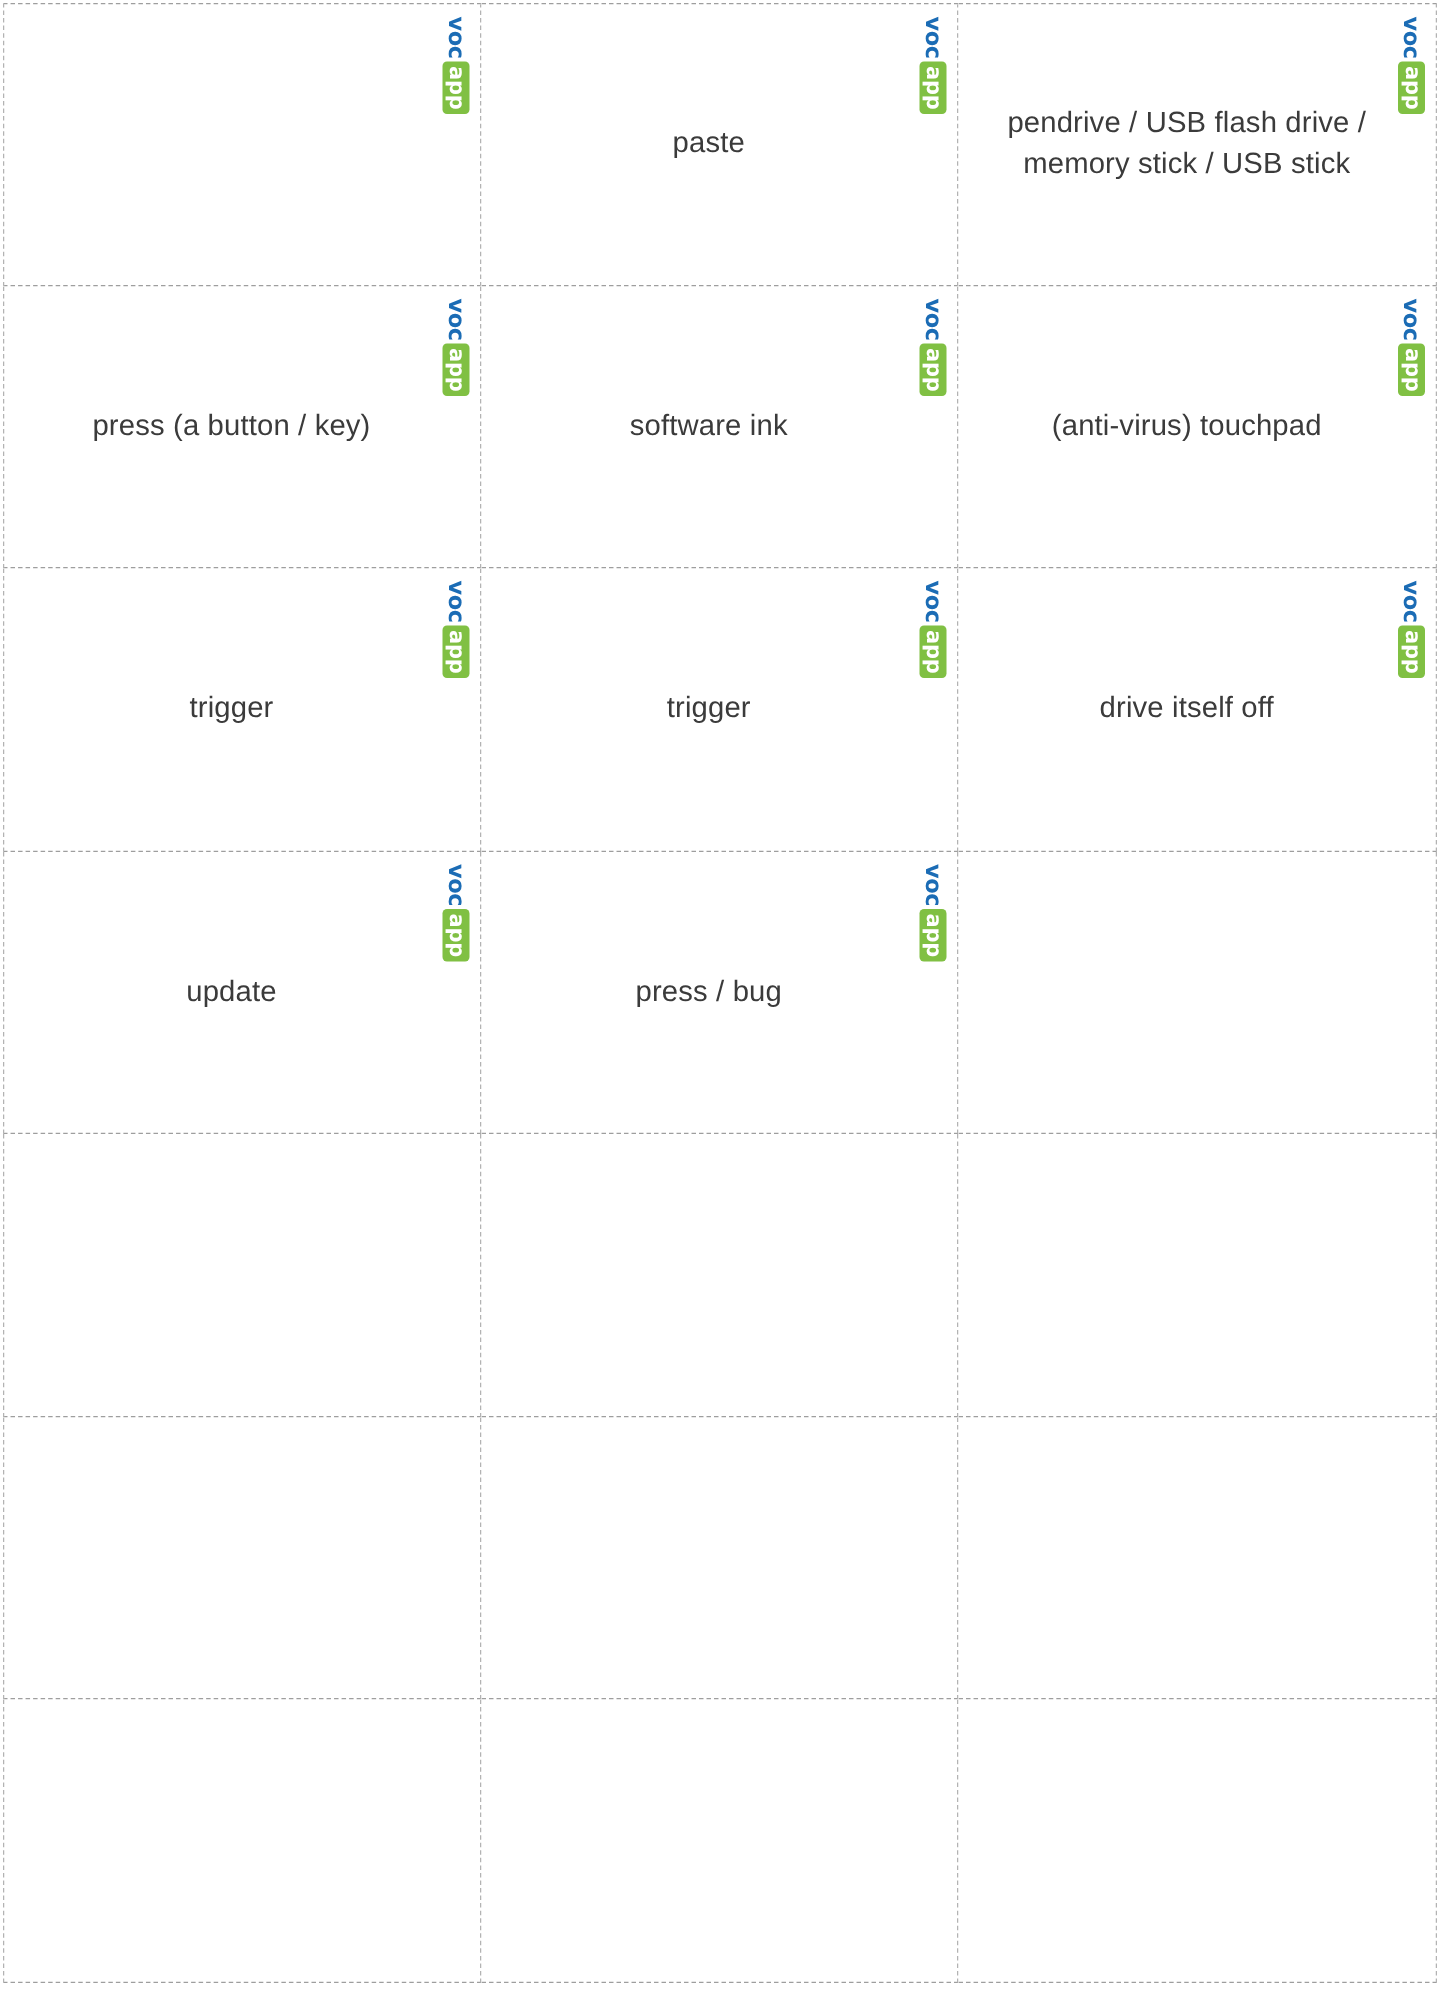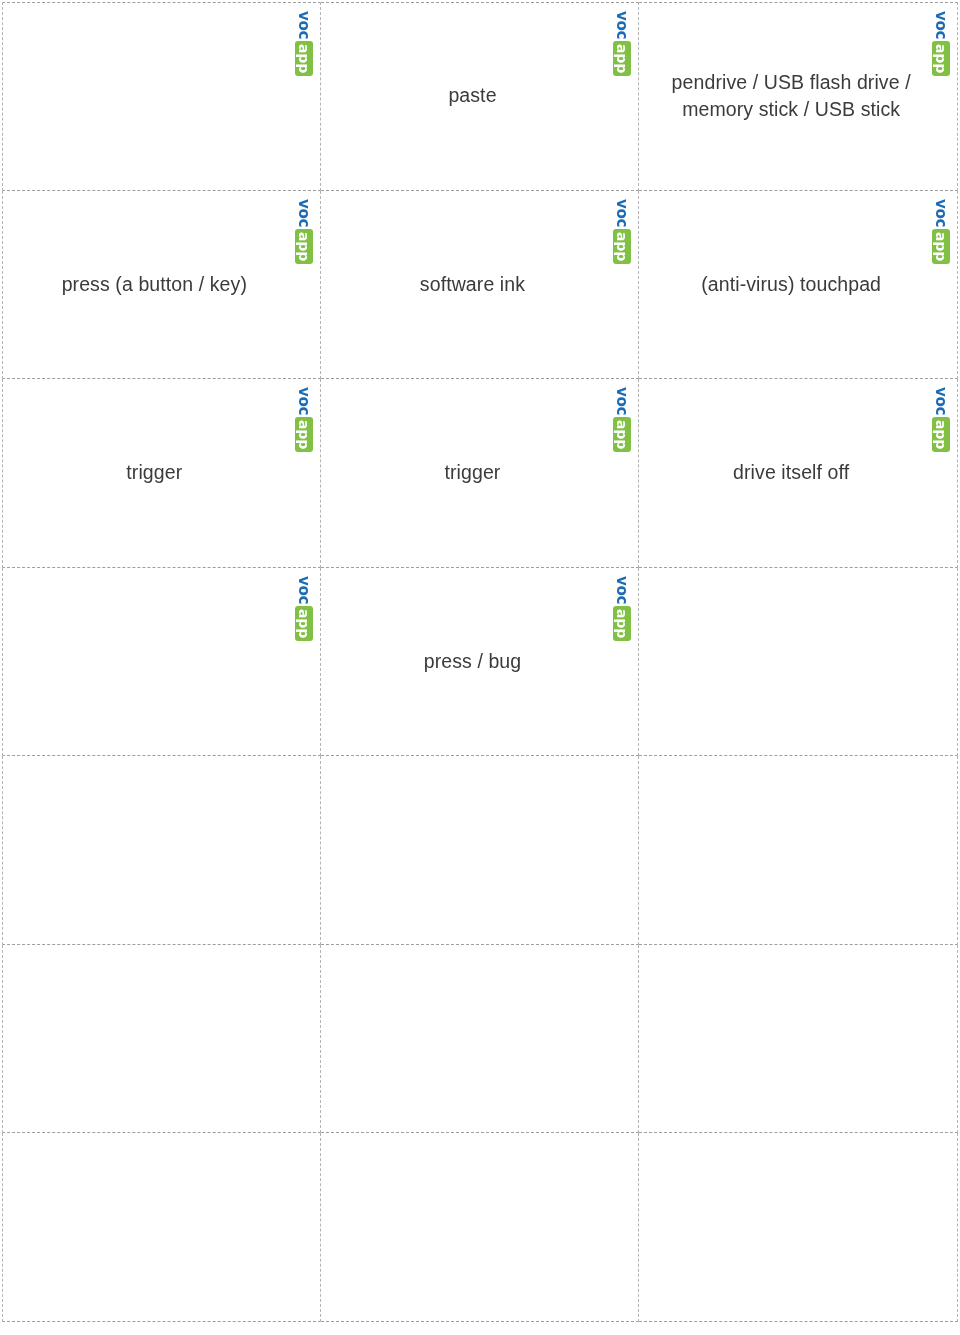--- a/index.html
+++ b/index.html
@@ -188,20 +188,21 @@
       <div class="card row-2 col-2">
         <span class="card-term">drive itself off</span>
         <div class="logo">
           <div class="logo-inner">
             <span class="logo-voc">voc</span>
             <span class="logo-app">app</span>
           </div>
         </div>
       </div>
       <div class="card row-3 col-0">
+        <span class="card-term">update</span>
         <div class="logo">
           <div class="logo-inner">
             <span class="logo-voc">voc</span>
             <span class="logo-app">app</span>
           </div>
         </div>
       </div>
       <div class="card row-3 col-1">
         <span class="card-term">press / bug</span>
         <div class="logo">

